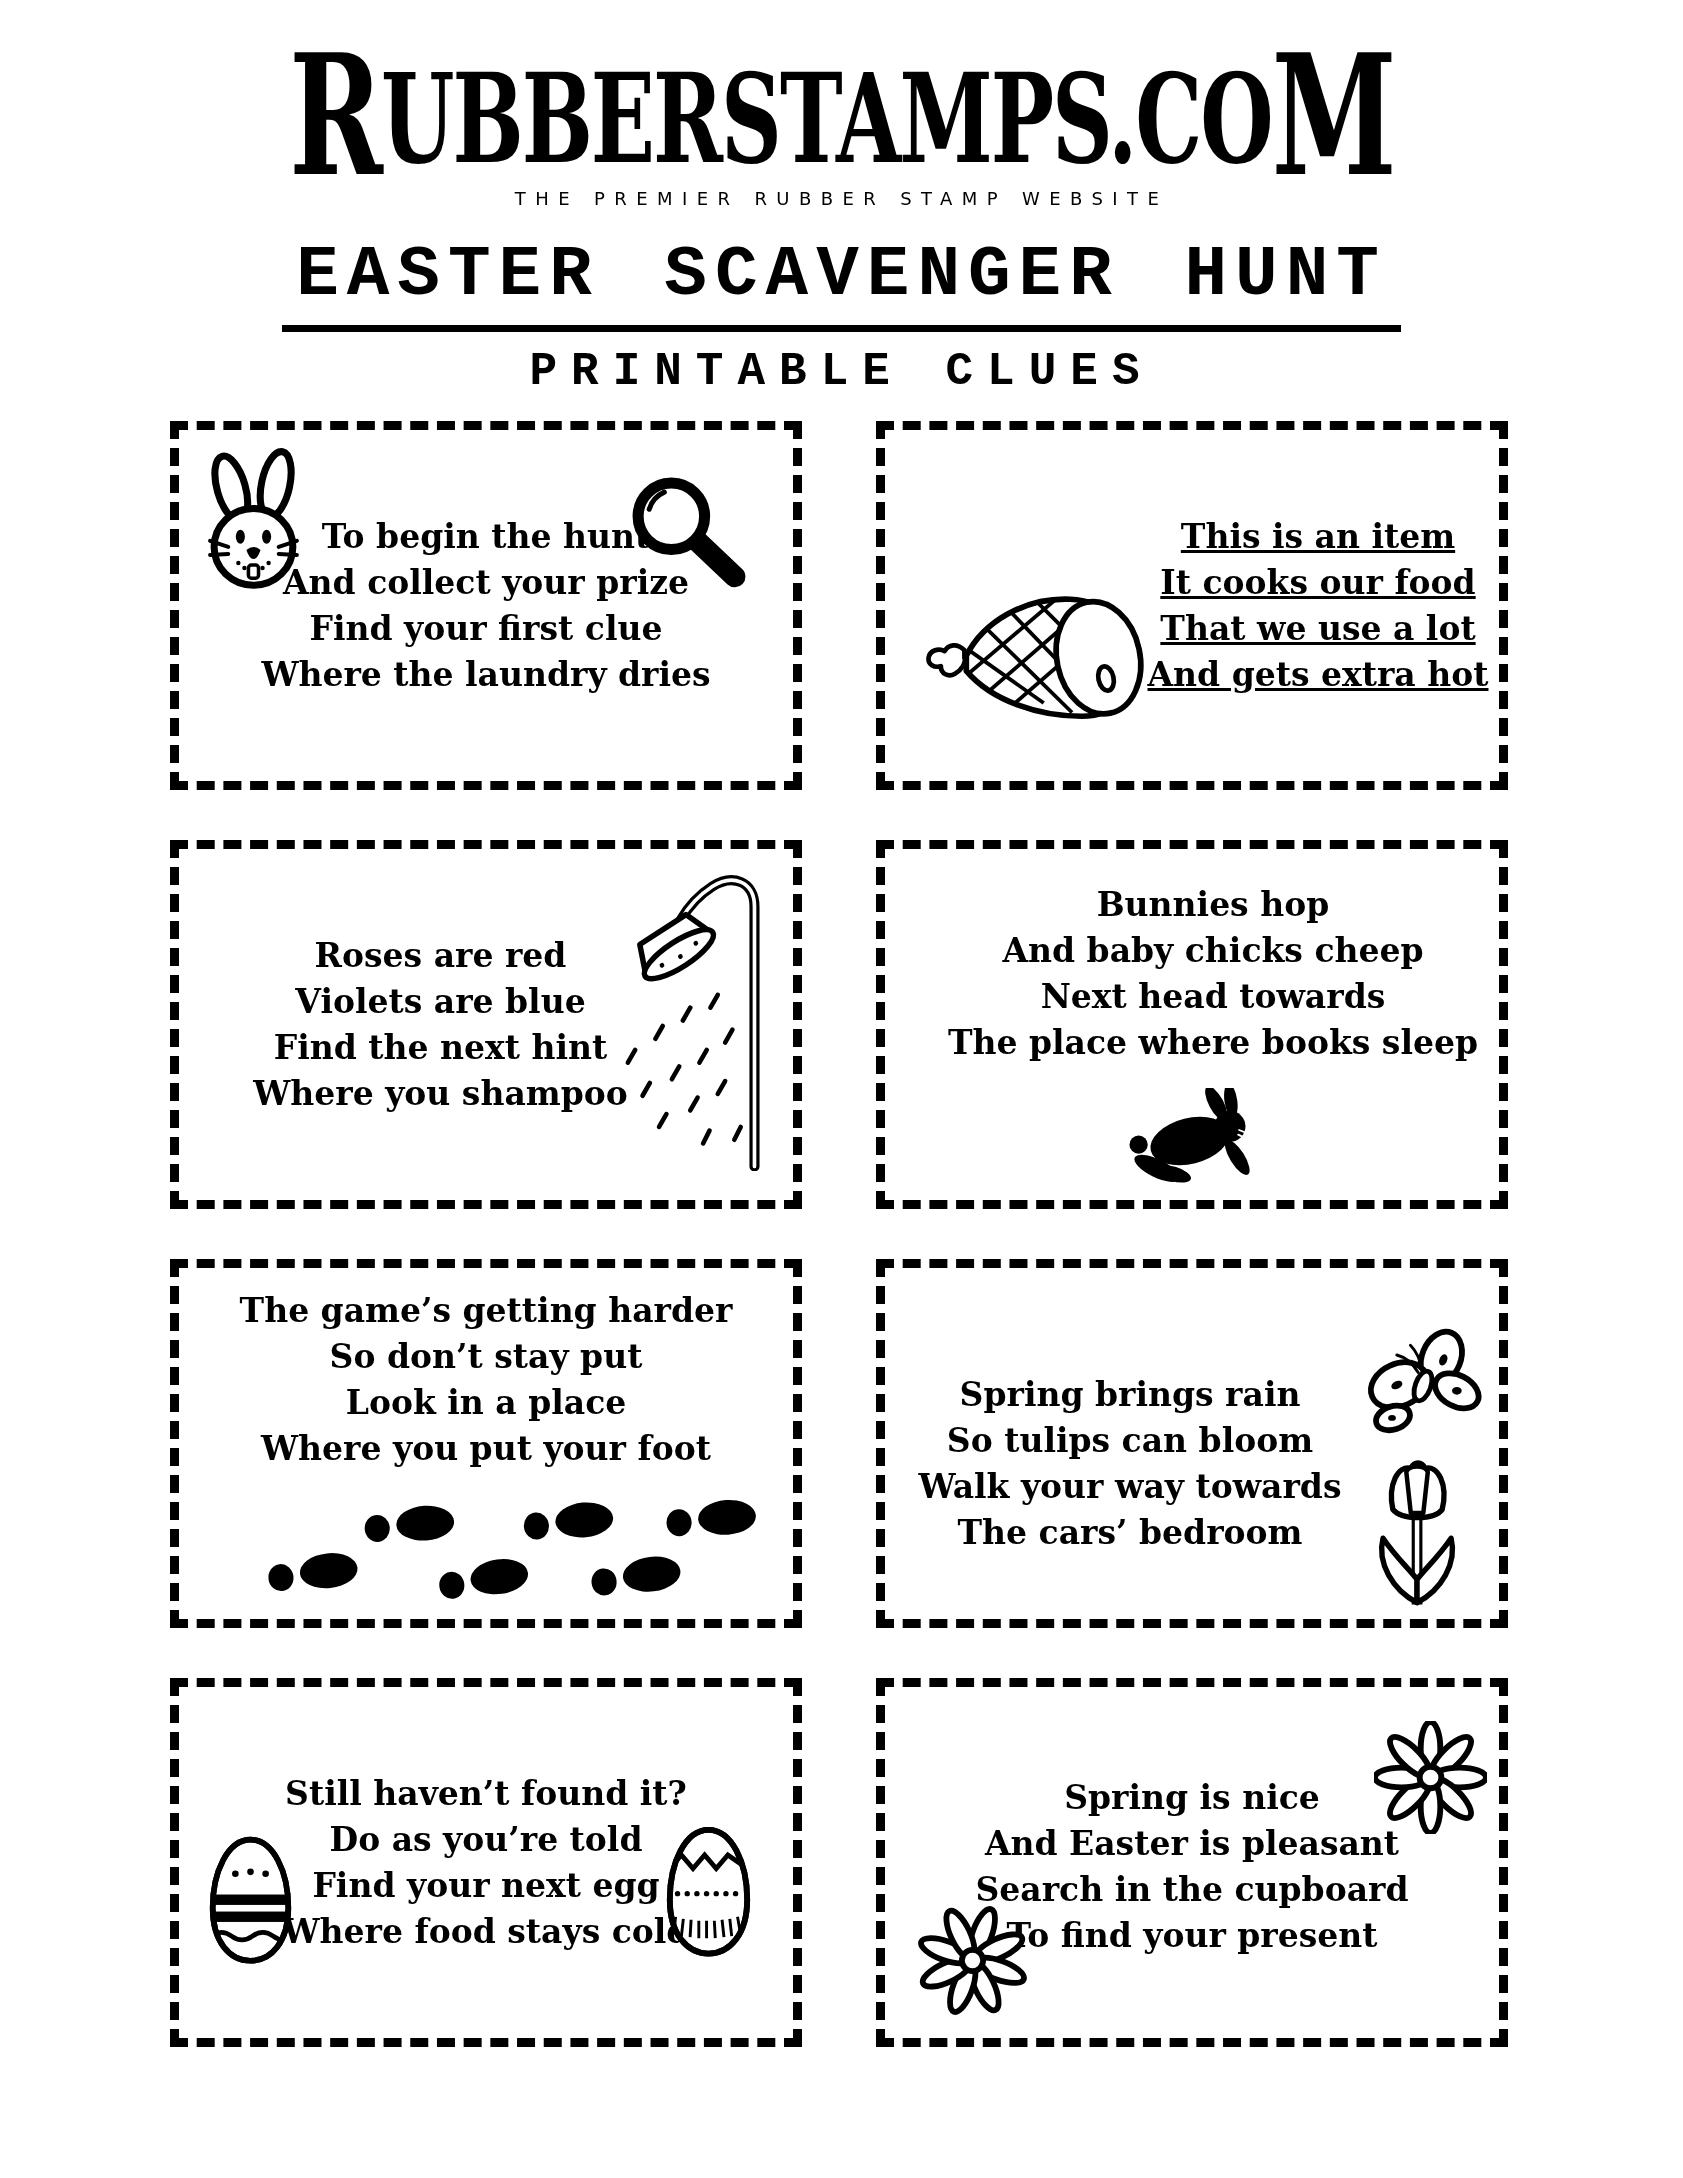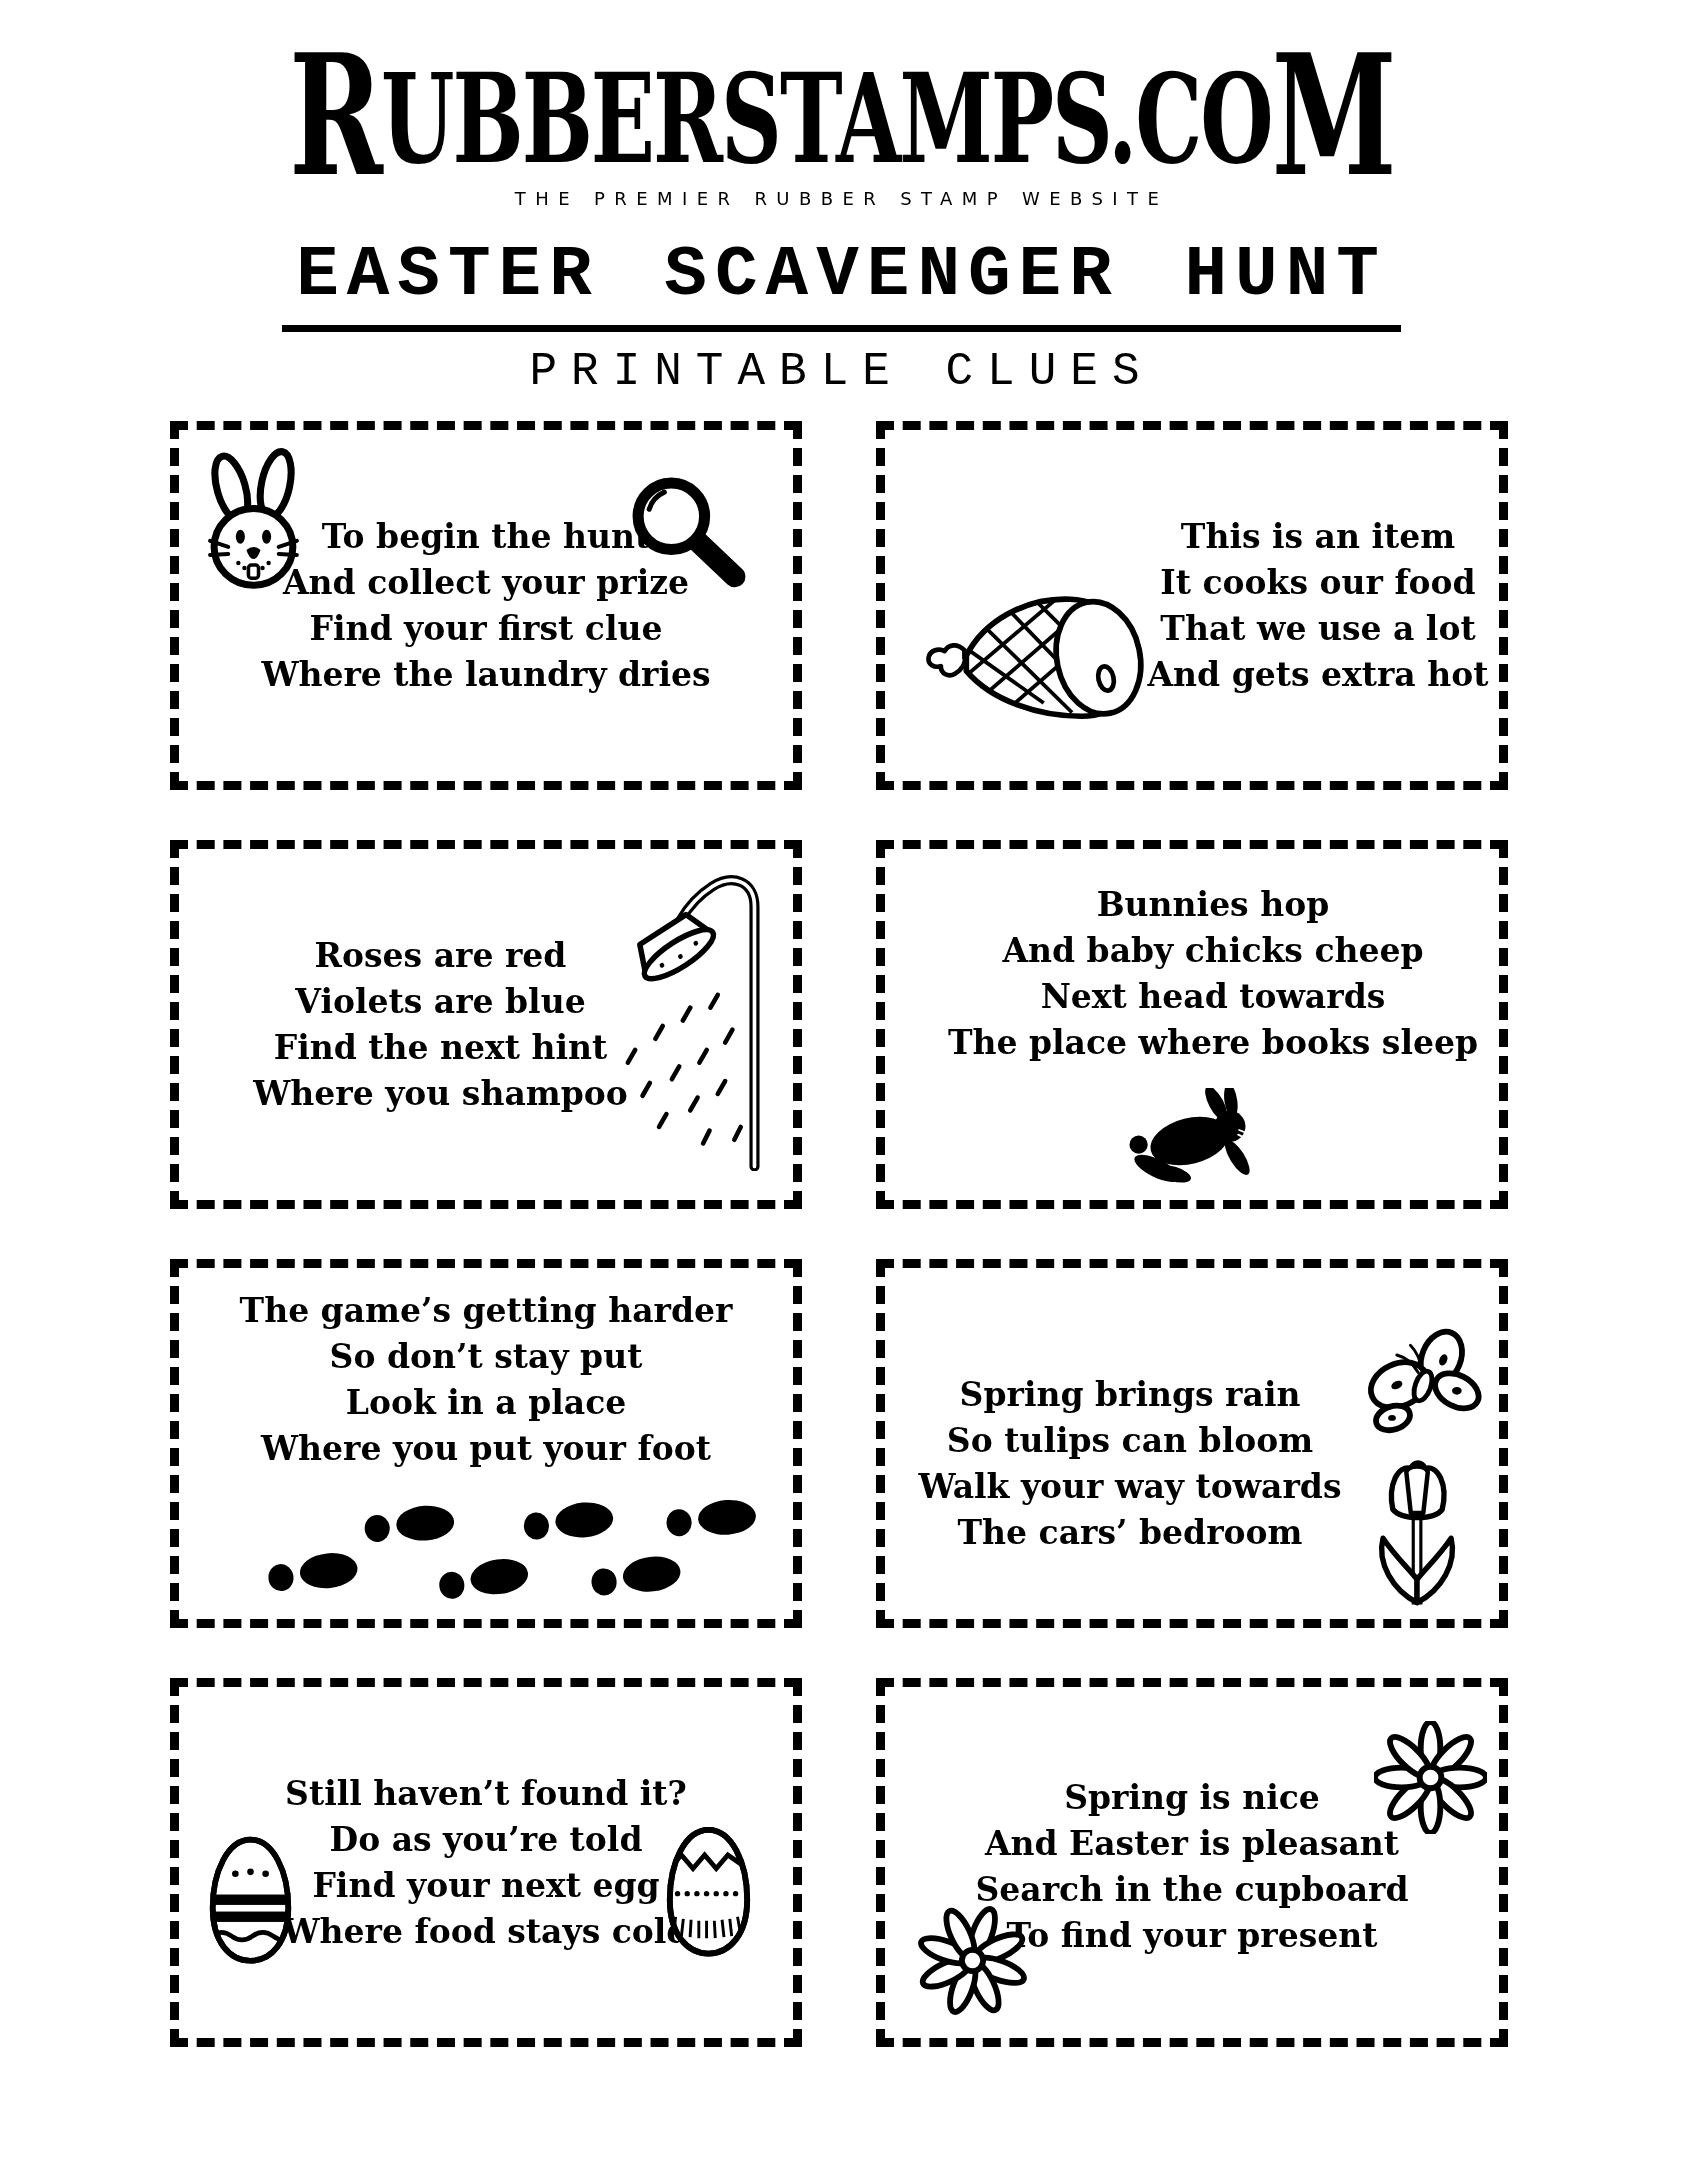--- a/index.html
+++ b/index.html
@@ -10,38 +10,38 @@
              font-family:"DejaVu Serif",serif;font-weight:bold;letter-spacing:-3px;
              transform:scaleX(0.68);transform-origin:50% 50%;white-space:nowrap;}
   .logo-mid{font-size:124px;}
   .logo-big{font-size:166px;position:relative;top:12px;line-height:0;}
   .tagline{margin-top:4px;font-family:"DejaVu Sans",sans-serif;font-size:18px;
            letter-spacing:9.4px;white-space:nowrap;}
   .title-wrap{margin-top:26px;}
   .title{display:inline-block;font-family:"Liberation Mono",monospace;font-weight:bold;
          font-size:71px;letter-spacing:8px;word-spacing:14px;white-space:nowrap;
          border-bottom:7px solid #000;padding:0 14px 10px 14px;}
-  .subtitle{margin-top:14px;font-family:"Liberation Mono",monospace;font-weight:normal;
+  .subtitle{margin-top:14px;font-family:"Liberation Mono",monospace;font-weight:bold;
             font-size:46px;letter-spacing:14px;white-space:nowrap;}
 
   .grid{position:absolute;left:170px;top:421px;display:grid;
         grid-template-columns:632px 632px;grid-auto-rows:369px;
         column-gap:74px;row-gap:50px;}
   .card{box-sizing:border-box;border:9px dashed #000;position:relative;
         display:flex;align-items:center;justify-content:center;background:#fff;}
   .clue{font-weight:bold;font-size:33px;line-height:46px;text-align:center;
         font-family:"DejaVu Serif",serif;white-space:nowrap;}
   .icon{position:absolute;display:block;}
   .icon svg{display:block;width:100%;height:auto;}
   .flow-icon{position:static;}
 
   
   .c1 .i-bunny{left:22px;top:18px;width:111px;}
   .c1 .i-mag{right:38px;top:44px;width:131px;}
-  .c2 .clue{margin-left:252px;}
+  .c2 .clue{margin-left:252px;text-decoration:underline;}
   .c2 .i-ham{left:36px;top:139px;width:236px;}
   .c3 .clue{margin-right:91px;}
   .c3 .i-shower{right:22px;top:10px;width:156px;}
   .c4{flex-direction:column;}
   .c4 .clue{margin-top:26px;margin-left:42px;}
   .c4 .i-rabbit{margin-top:22px;width:137px;}
   .c5{flex-direction:column;}
   .c5 .clue{margin-top:10px;text-align:center;}
   .c5 .i-feet{margin-top:16px;width:540px;}
   .c6 .clue{margin-right:124px;margin-top:40px;}

